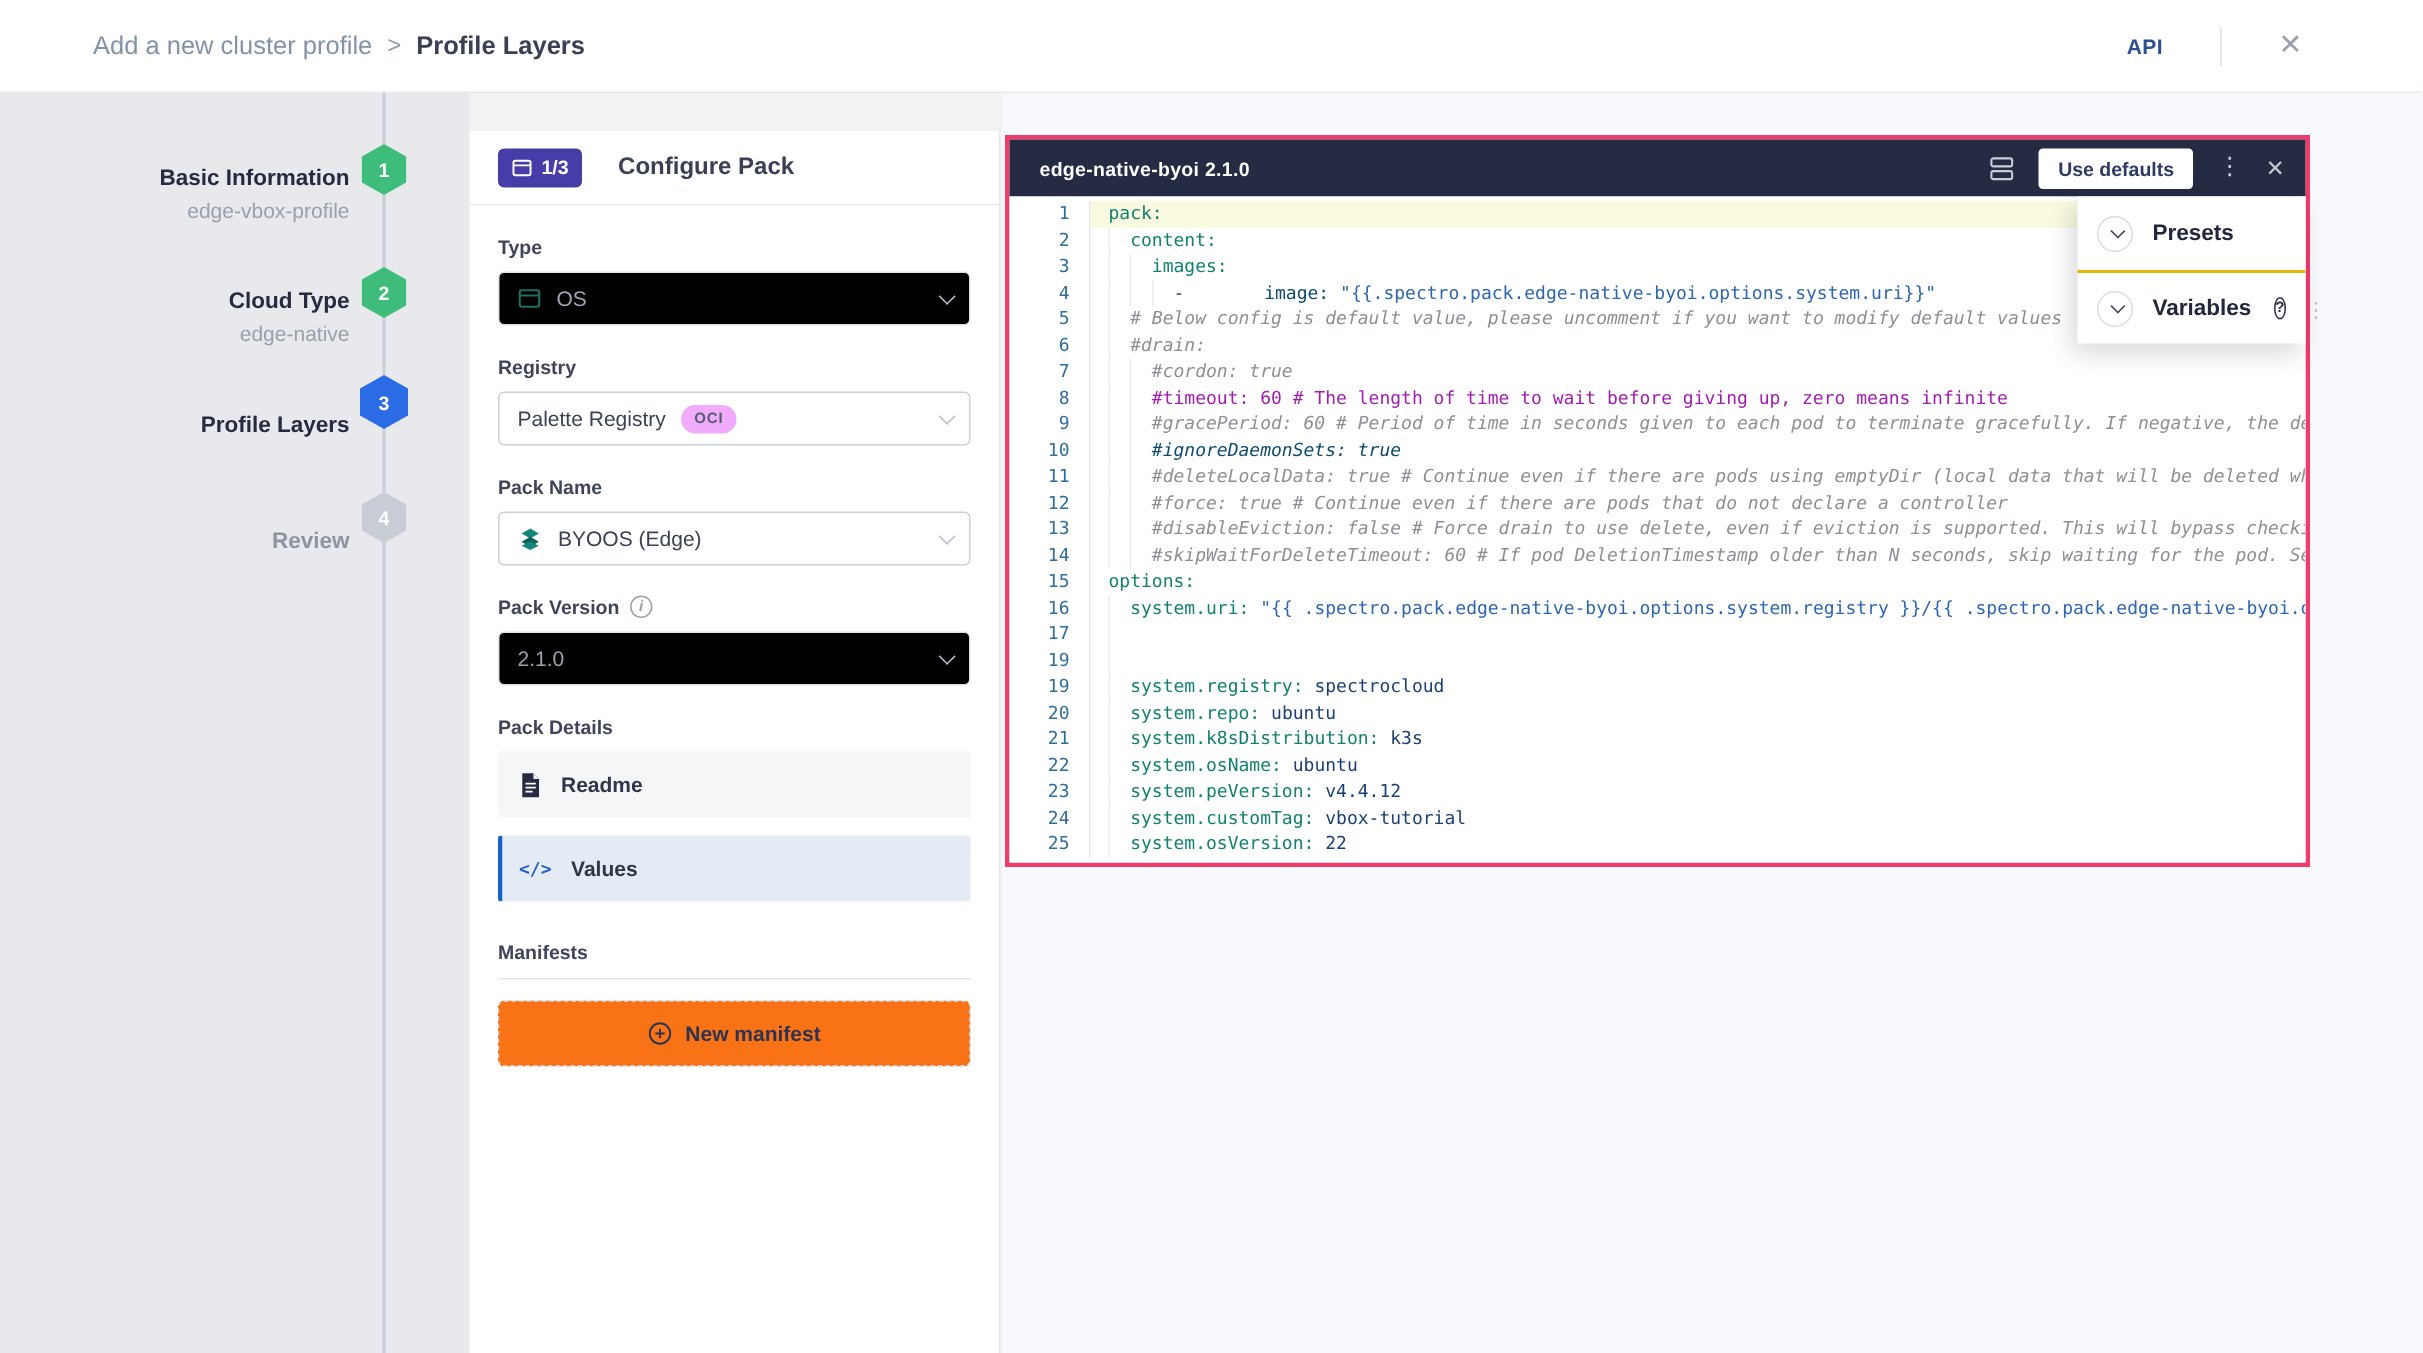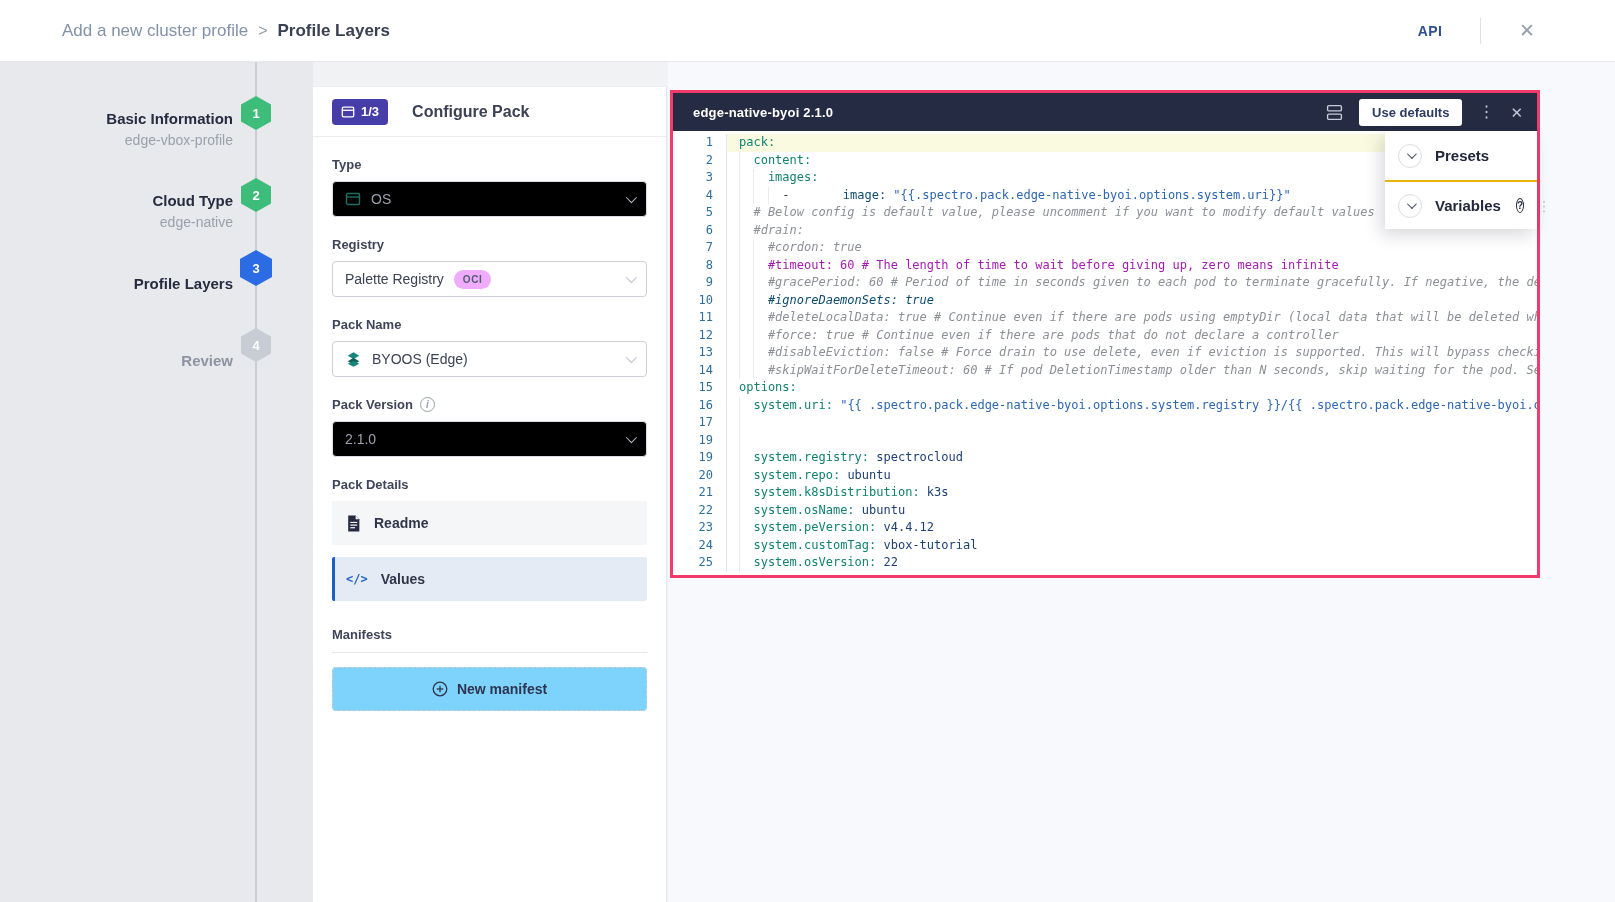--- a/index.html
+++ b/index.html
@@ -48,21 +48,21 @@
   .chev { margin-left:auto; width:8px; height:8px; border-right:1.6px solid #b7bdc9; border-bottom:1.6px solid #b7bdc9;
     transform:rotate(45deg) translateY(-2px); flex-shrink:0; }
   .pill { background:#f0abfc; color:#555c6e; border-radius:10px; font-size:10px; font-weight:700;
     letter-spacing:.6px; padding:4px 9px; }
   .detail-row { height:44px; display:flex; align-items:center; gap:13px; padding:0 14px; font-size:14px;
     color:#30354a; font-weight:600; border-radius:2px; cursor:pointer; }
   .detail-row.readme { background:#f5f6f8; margin-top:2px; }
   .detail-row.values { background:#e5ebf4; border-left:3px solid #1960c9; padding-left:11px; margin-top:12px; }
   .values-icon { font-family:"DejaVu Sans Mono", monospace; font-size:12px; font-weight:700; color:#2463c4; }
   .manifest-hr { border:none; border-top:1px solid #e4e6ea; margin:10px 0 14px; }
-  .new-manifest { height:44px; border:1px dashed #c9cdd6; border-radius:4px; background:#7dd3fc; width:100%;
+  .new-manifest { height:44px; border:1px dashed #c9cdd6; border-radius:4px; background:#f97316; width:100%;
     display:flex; align-items:center; justify-content:center; gap:9px; font-size:14px; font-weight:600;
     color:#2e3450; cursor:pointer; font-family:"Liberation Sans", sans-serif; }
   .info-circ { width:15px; height:15px; border:1.2px solid #9aa0ac; border-radius:50%; color:#9aa0ac;
     font-size:10px; font-weight:700; display:inline-flex; align-items:center; justify-content:center; font-style:italic; }
 
   
   .right-region { position:absolute; left:668px; top:0; width:947px; height:100%; background:#f8f9fc; }
   .editor { position:absolute; left:670px; top:28px; width:870px; height:488px; border:3px solid #f23a6b;
     background:#fff; z-index:5; }
   .ed-header { height:38px; background:#252b42; display:flex; align-items:center; padding:0 14px 0 20px; }

